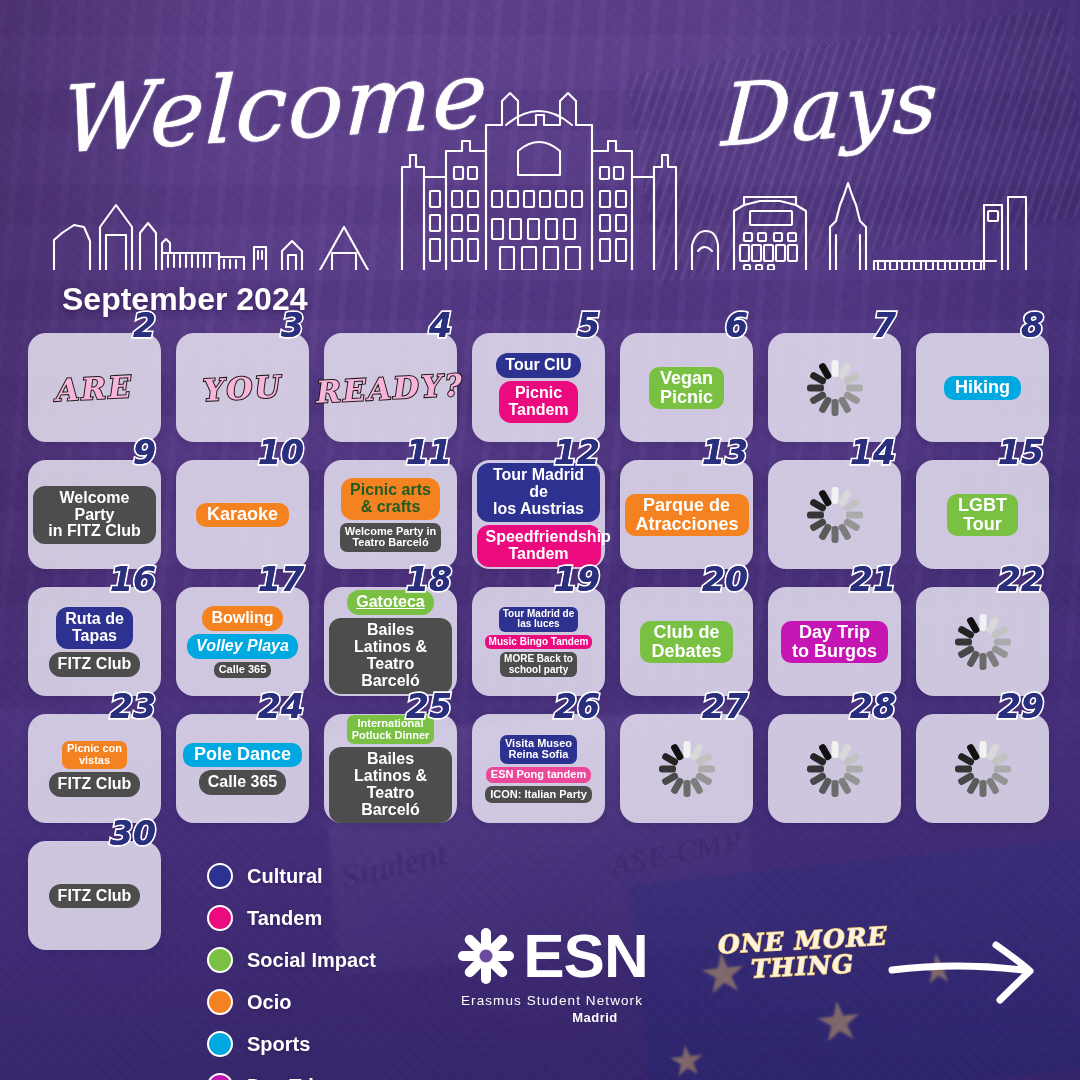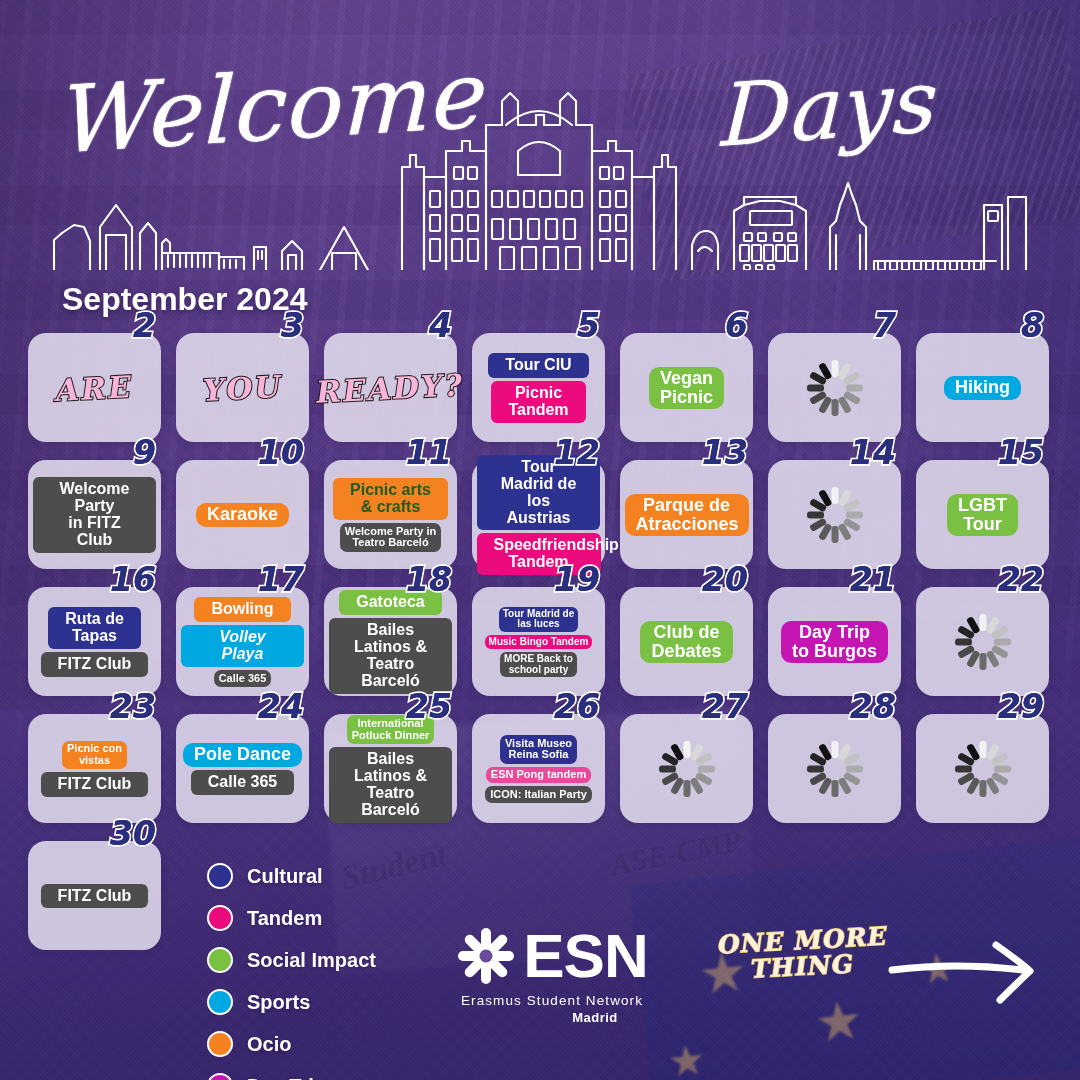--- a/index.html
+++ b/index.html
@@ -150,21 +150,21 @@
     line-height: 1.06;
     text-align: center;
     padding: 3px 7px;
     max-width: 124px;
     white-space: pre-line;
     font-family: "Liberation Sans", sans-serif;
   }
   .chip.sm  { font-size: 11px; padding: 2.5px 5px; border-radius: 7px; }
   .chip.xs  { font-size: 10px; padding: 2px 4px;   border-radius: 6px; }
   .chip.lg  { font-size: 18px; padding: 2px 11px;  border-radius: 10px; }
-  .chip.md  { font-size: 16px; padding: 4px 17px;   border-radius: 6px; }
+  .chip.md  { font-size: 16px; padding: 4px 9px;   border-radius: 12px; }
 
   
   .teaser {
     font-family: "DejaVu Serif", serif;
     font-style: italic; font-weight: bold;
     font-size: 30px;
     color: #f8b4d9;
     -webkit-text-stroke: 2px #1b1b1b;
     paint-order: stroke fill;
     letter-spacing: 2px;
@@ -470,21 +470,21 @@
       <div class="daycell">
         <span class="daynum">17</span>
         <span class="daynum-fill">17</span>
         <div class="chip md" style="background: rgb(245, 130, 32);">Bowling</div>
         <div class="chip md" style="background: rgb(0, 168, 225); font-style: italic;">Volley Playa</div>
         <div class="chip sm" style="background: rgb(77, 77, 77);">Calle 365</div>
       </div>
       <div class="daycell">
         <span class="daynum">18</span>
         <span class="daynum-fill">18</span>
-        <div class="chip md" style="background: rgb(122, 193, 67);">Gatoteca</div>
+        <div class="chip md" style="background: rgb(122, 193, 67); text-decoration: underline;">Gatoteca</div>
         <div class="chip md" style="background: rgb(77, 77, 77);">Bailes Latinos &amp;
 Teatro Barceló</div>
       </div>
       <div class="daycell">
         <span class="daynum">19</span>
         <span class="daynum-fill">19</span>
         <div class="chip xs" style="background: rgb(45, 50, 145);">Tour Madrid de
 las luces</div>
         <div class="chip xs" style="background: rgb(236, 10, 127);">Music Bingo Tandem</div>
         <div class="chip xs" style="background: rgb(77, 77, 77);">MORE Back to
@@ -617,26 +617,26 @@
       </div>
       <div class="legend-row">
         <span class="legend-dot" style="background: rgb(236, 10, 127);"></span>
         <span class="legend-label">Tandem</span>
       </div>
       <div class="legend-row">
         <span class="legend-dot" style="background: rgb(122, 193, 67);"></span>
         <span class="legend-label">Social Impact</span>
       </div>
       <div class="legend-row">
+        <span class="legend-dot" style="background: rgb(245, 130, 32);"></span>
+        <span class="legend-label">Ocio</span>
+      </div>
+      <div class="legend-row">
         <span class="legend-dot" style="background: rgb(0, 168, 225);"></span>
         <span class="legend-label">Sports</span>
-      </div>
-      <div class="legend-row">
-        <span class="legend-dot" style="background: rgb(245, 130, 32);"></span>
-        <span class="legend-label">Ocio</span>
       </div>
       <div class="legend-row">
         <span class="legend-dot" style="background: rgb(197, 22, 180);"></span>
         <span class="legend-label">Day Trip</span>
       </div>
     </div>
 
   <div class="esn">
     <div class="esn-top">
       <svg width="60" height="60" viewBox="0 0 60 60">

